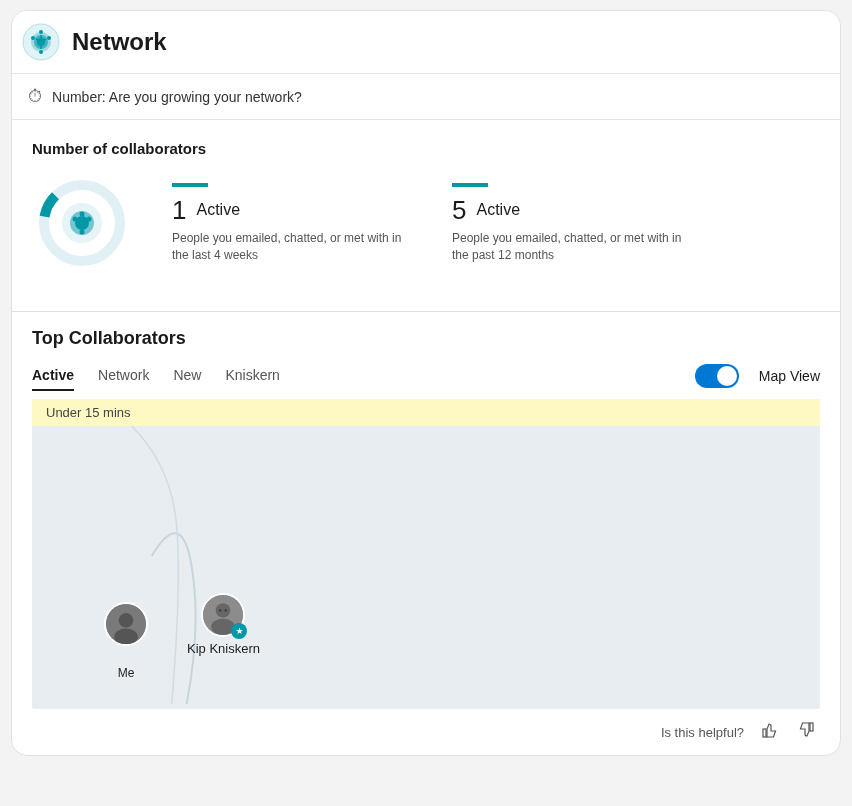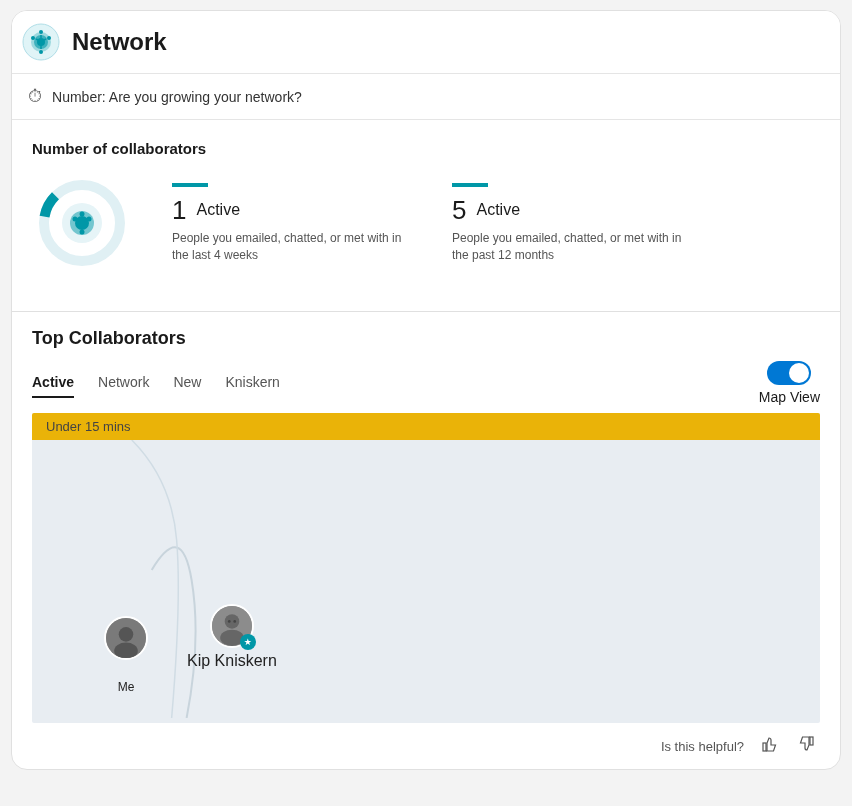--- a/index.html
+++ b/index.html
@@ -134,22 +134,21 @@
     }
     .tab.active {
       color: #1a1a1a;
       border-bottom: 2px solid #1a1a1a;
       font-weight: 600;
     }
     .tabs-right {
       margin-left: auto;
       display: flex;
       align-items: center;
-      gap: 4px;
-      flex-direction: column;
+      gap: 20px;
     }
     .toggle-switch {
       width: 44px;
       height: 24px;
       background: #0078d4;
       border-radius: 12px;
       position: relative;
       cursor: pointer;
     }
     .toggle-knob {
@@ -167,21 +166,21 @@
     }
     .map-container {
       margin: 8px 20px 0 20px;
       background: #e8edf2;
       border-radius: 2px;
       height: 310px;
       position: relative;
       overflow: hidden;
     }
     .map-header {
-      background: #eab308;
+      background: #fef9c3;
       padding: 6px 14px;
       font-size: 13px;
       color: #444;
     }
     .map-body {
       position: relative;
       width: 100%;
       height: calc(100% - 32px);
     }
     
@@ -226,21 +225,21 @@
       height: 16px;
       background: #0097a7;
       border-radius: 50%;
       display: flex;
       align-items: center;
       justify-content: center;
       font-size: 9px;
       color: #fff;
     }
     .kip-name {
-      font-size: 16px;
+      font-size: 13px;
       color: #222;
       margin-top: 4px;
     }
     .footer {
       display: flex;
       justify-content: flex-end;
       align-items: center;
       padding: 10px 20px;
       gap: 12px;
       font-size: 13px;

